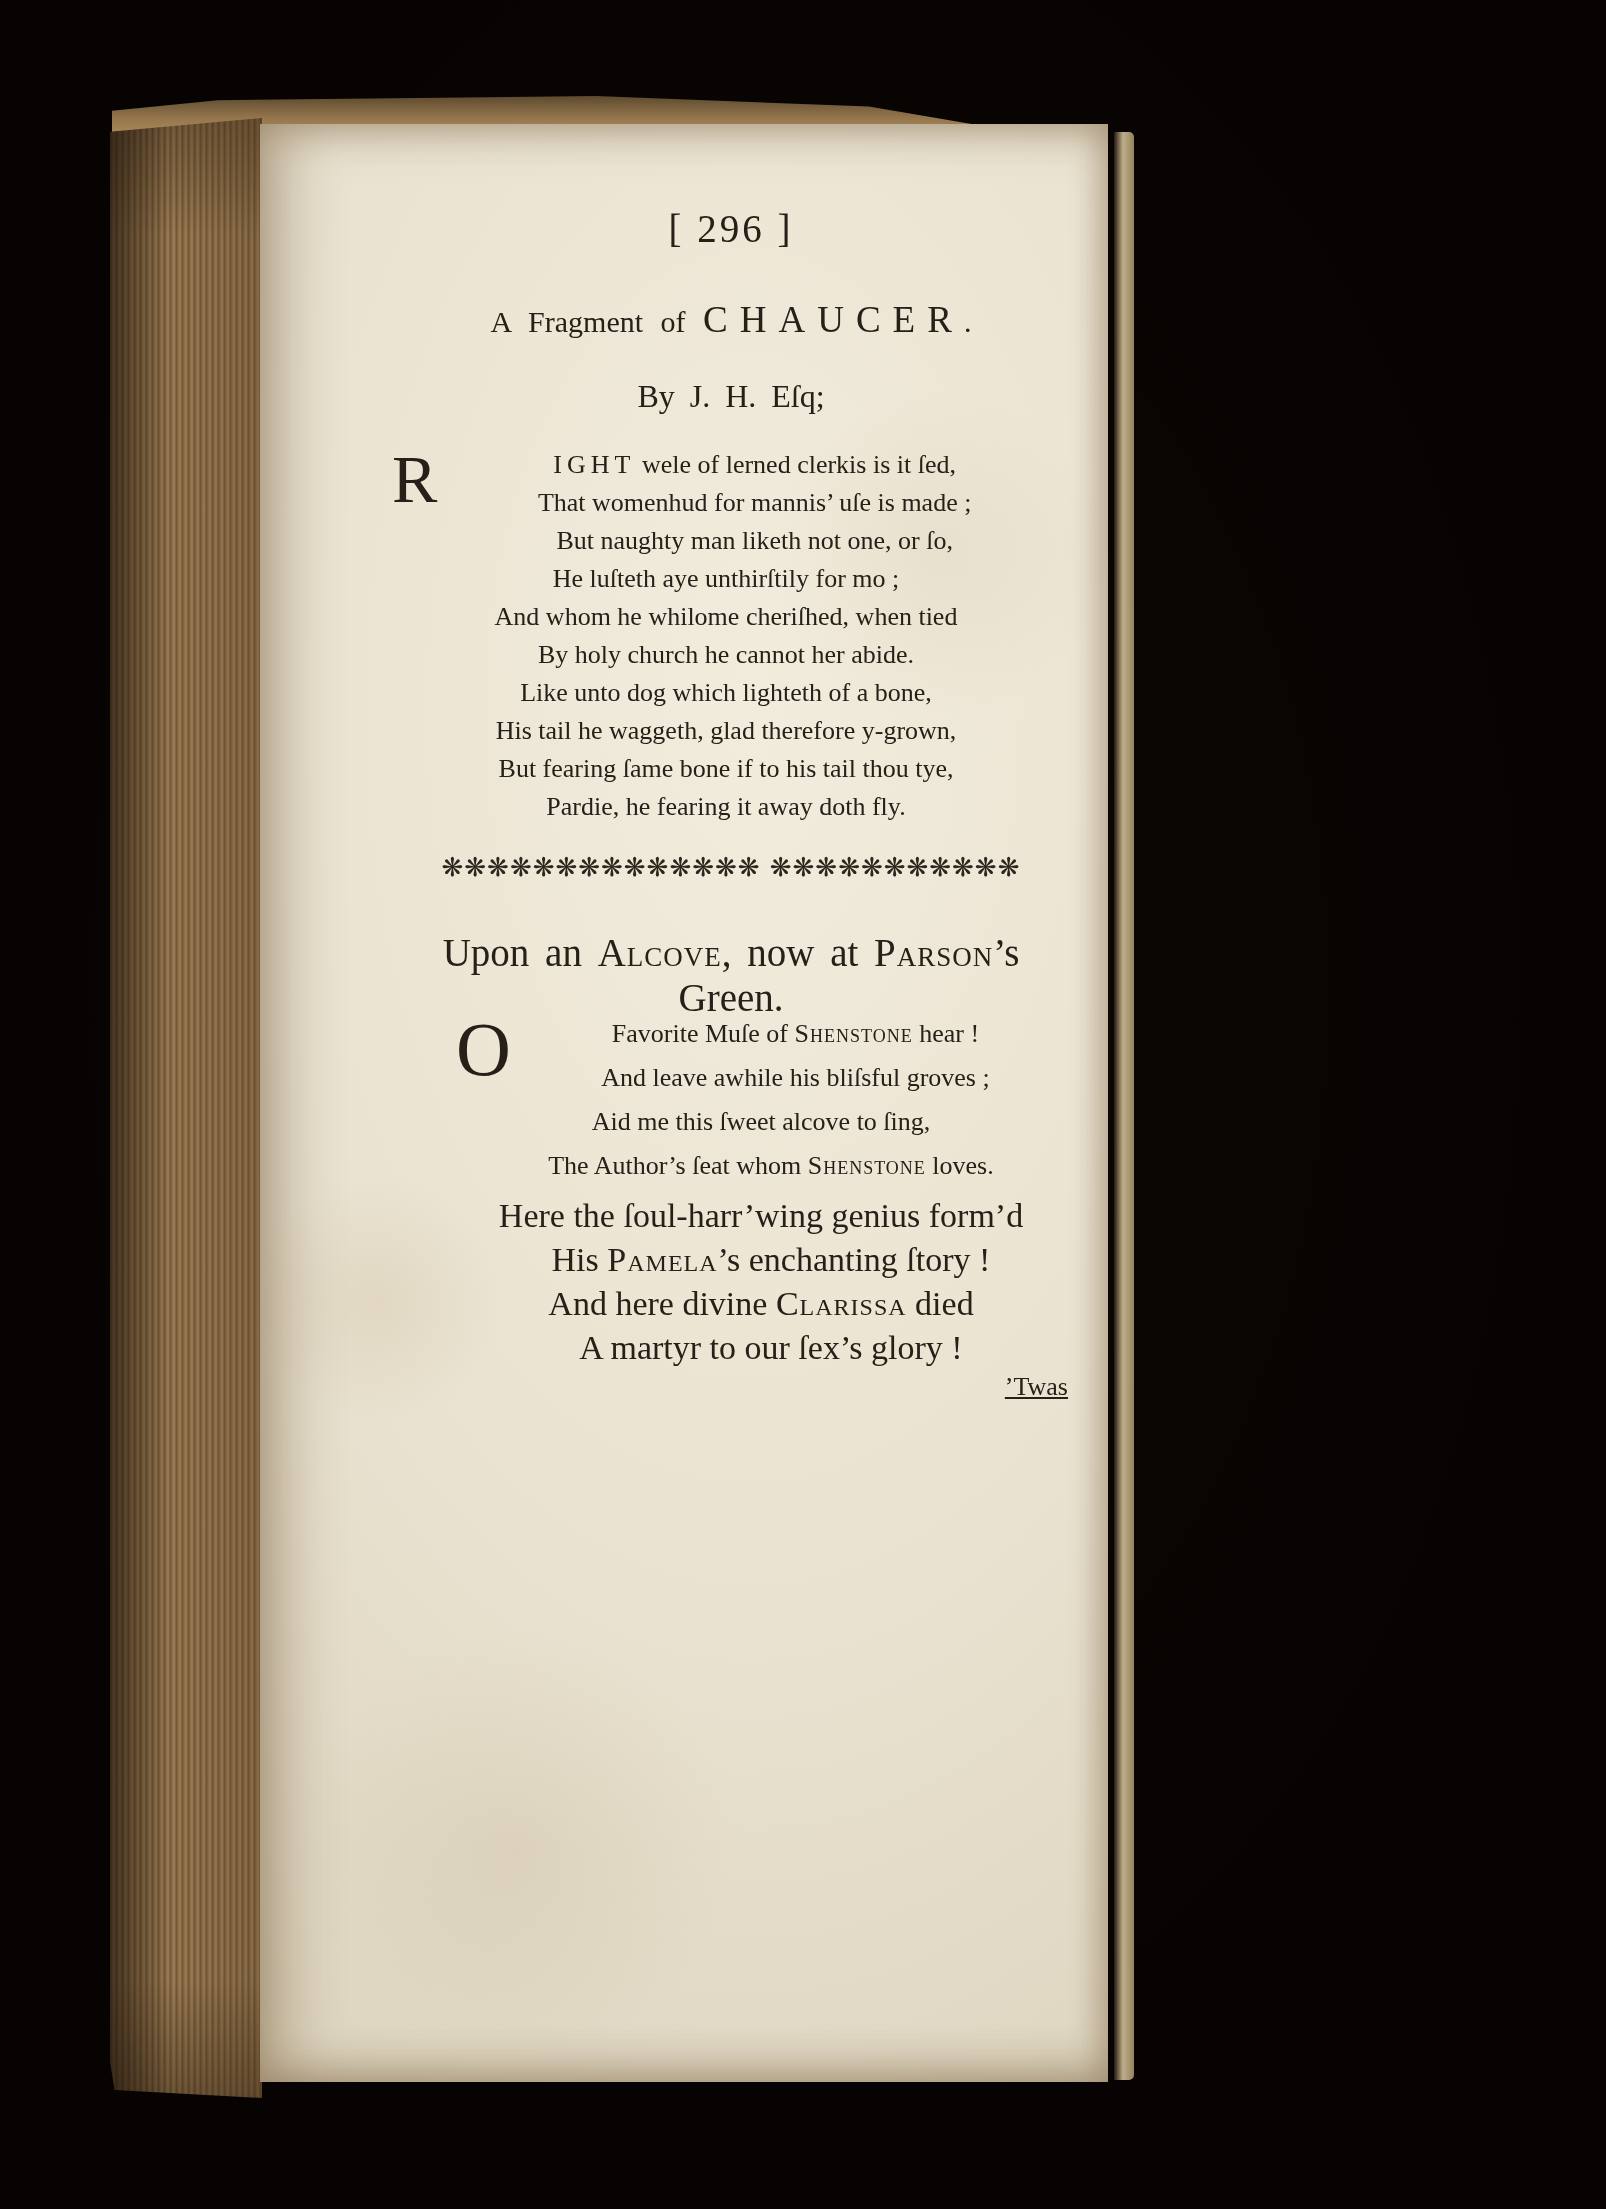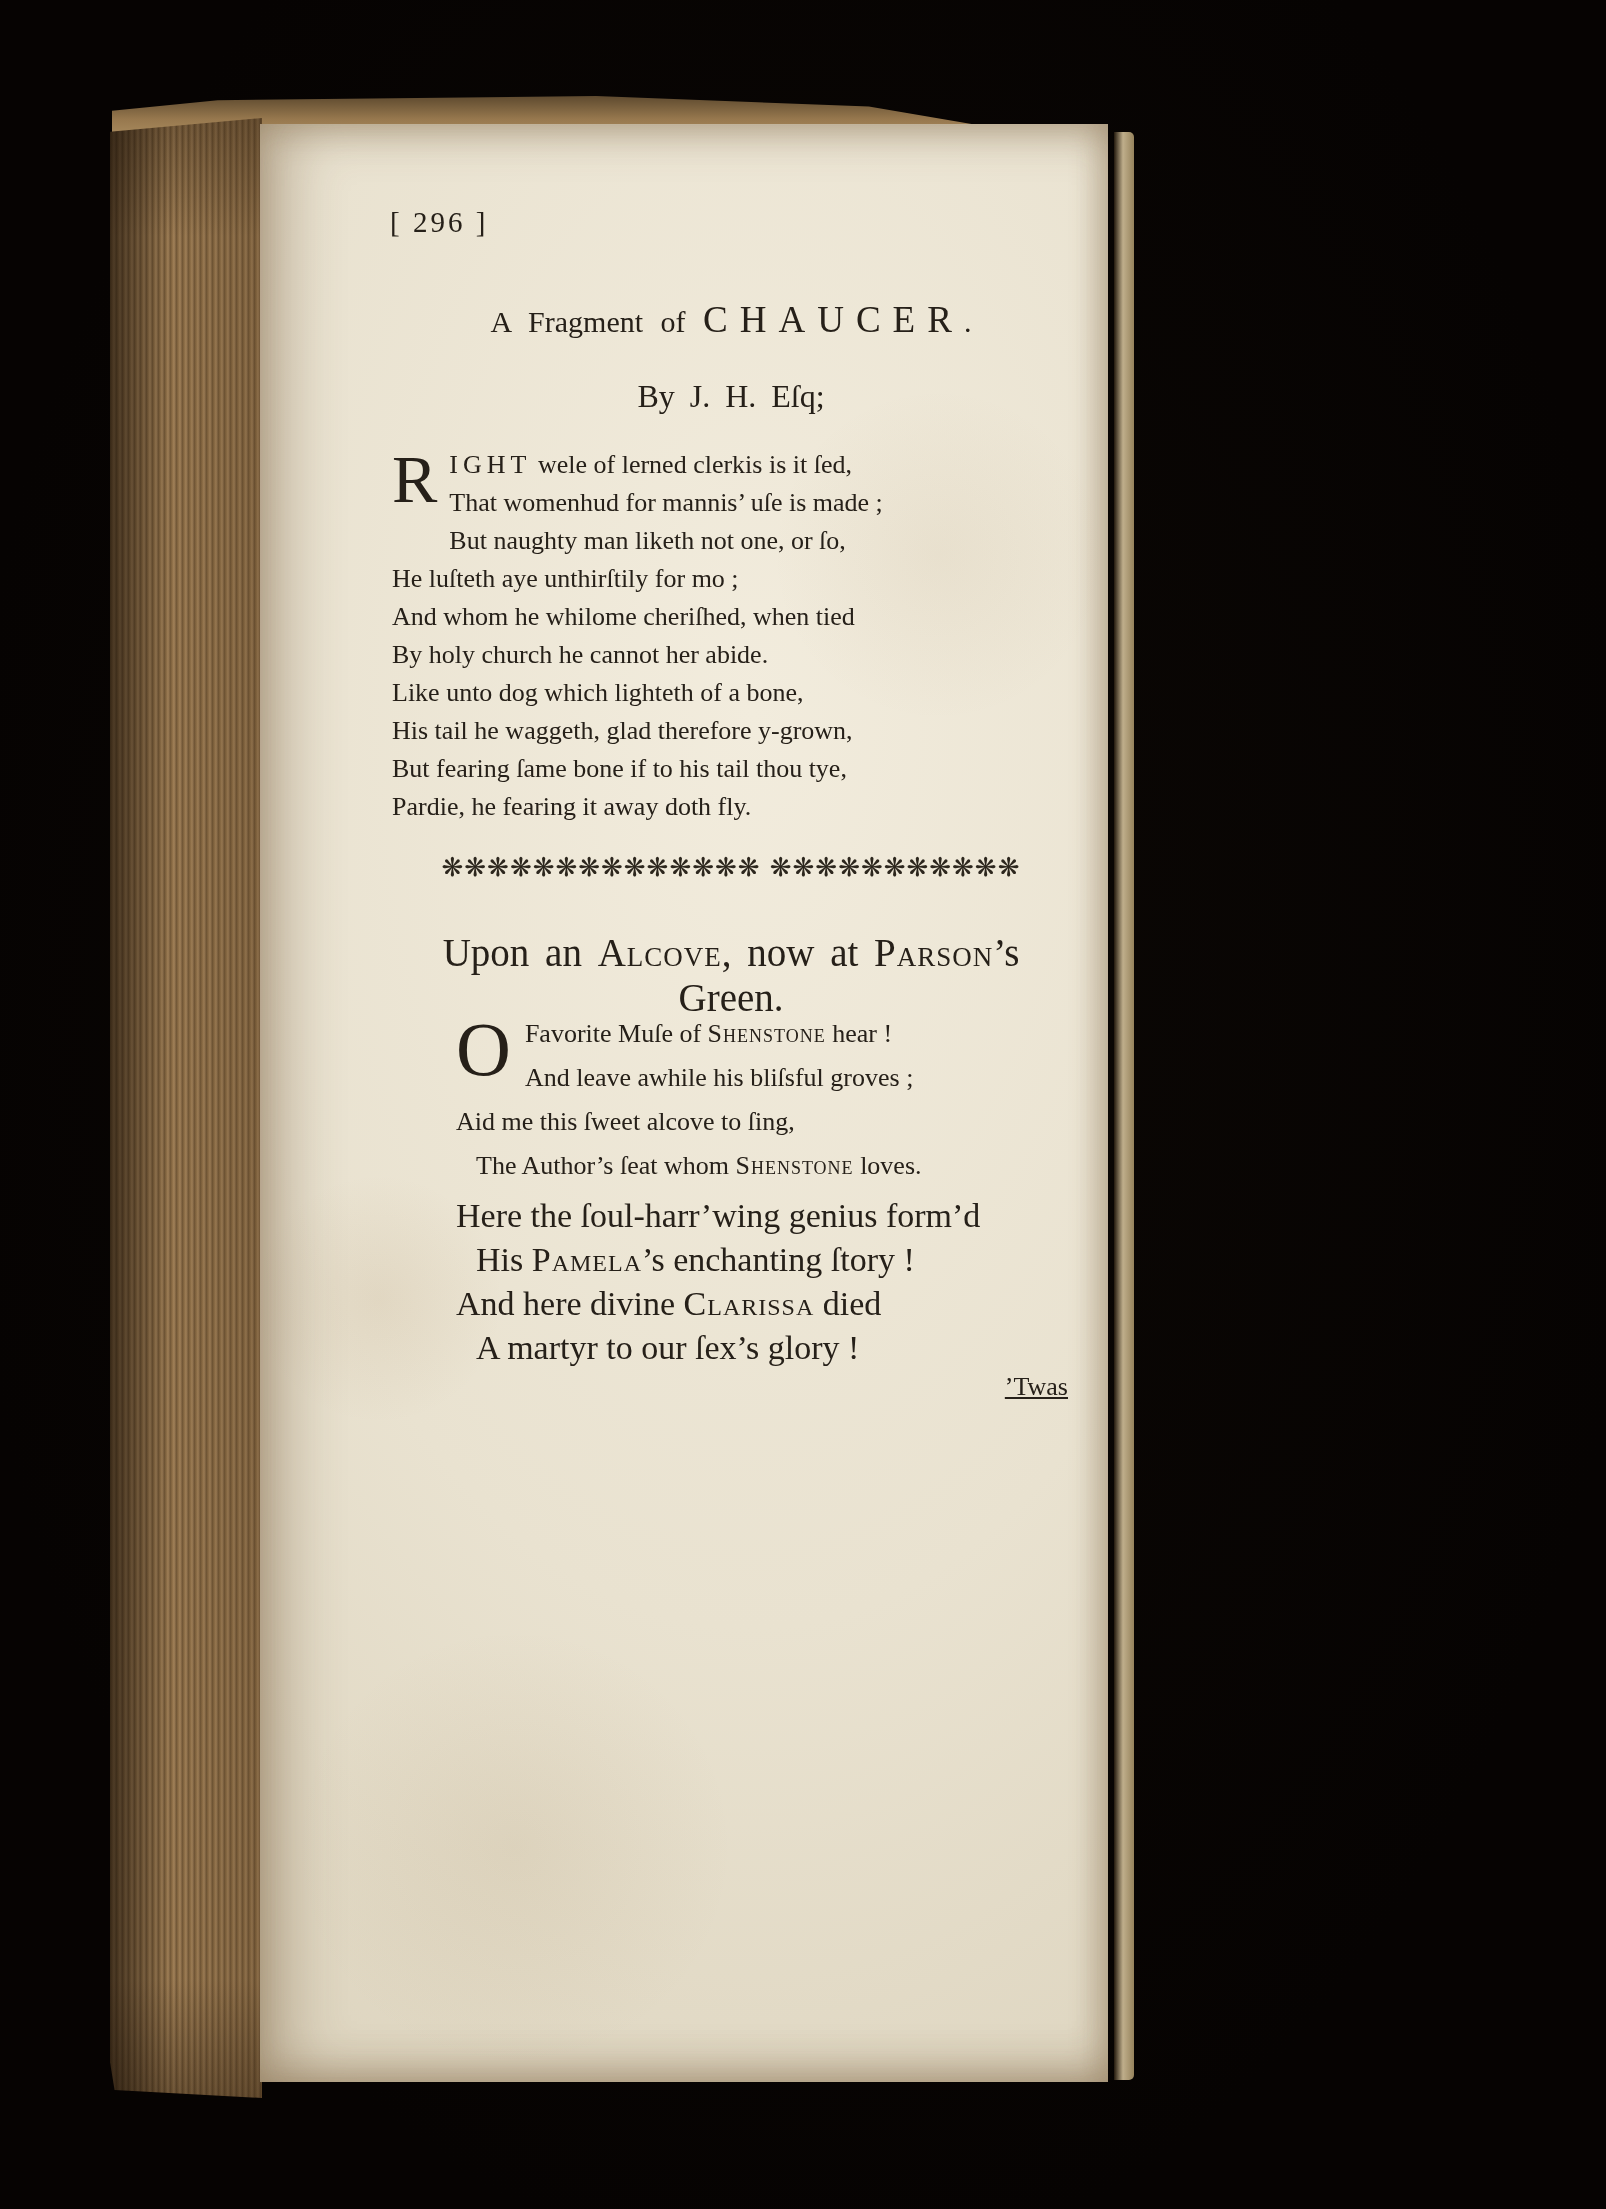--- a/index.html
+++ b/index.html
@@ -37,34 +37,34 @@
       inset 0 -20px 34px rgba(110,80,45,.16),
       inset 0 16px 28px rgba(120,95,55,.12);
   }
   .sliver{
     position:absolute;left:1004px;top:36px;width:20px;height:1948px;
     background:linear-gradient(90deg,#241a0e 0%,#bfae8b 45%,#96835c 100%);
     border-radius:0 5px 5px 0;
   }
   .content{position:absolute;left:130px;top:0;width:682px;height:100%;color:#262019;}
   .content > div{position:absolute;}
-  .page-number{top:82px;width:100%;font-size:29px;letter-spacing:3px;font-family:Liberation Serif, serif;}
+  .page-number{top:82px;width:100%;text-align:center;font-size:39px;letter-spacing:3px;font-family:Liberation Serif, serif;}
   .title1{top:174px;width:100%;text-align:center;font-size:30px;word-spacing:10px;}
   .capsbig{font-size:37px;letter-spacing:12px;}
   .byline{top:254px;width:100%;text-align:center;font-size:32px;word-spacing:7px;}
   .poem1{top:322px;left:2px;width:668px;font-size:26px;line-height:38px;}
   .poem1 .dropcap{float:left;font-size:68px;line-height:60px;height:74px;margin:3px 12px 0 0;}
   .ornament-row{top:728px;width:100%;text-align:center;font-size:26px;letter-spacing:1px;
     font-family:"DejaVu Sans","Liberation Sans",sans-serif;color:#2c261d;}
   .title2{top:806px;width:100%;text-align:center;font-size:39px;word-spacing:6px;}
   .poem2{top:888px;left:66px;width:610px;font-size:26px;line-height:44px;}
   .poem2 .dropcap{float:left;font-size:76px;line-height:70px;height:84px;margin:2px 14px 0 0;}
   .stanza2{top:1070px;left:66px;width:610px;font-size:34px;line-height:44px;}
   .catchword{top:1248px;width:100%;text-align:right;font-size:26px;padding-right:4px;box-sizing:border-box;text-decoration:underline;}
-  .poem-line{white-space:nowrap;}
+  .poem-line{white-space:nowrap;text-align:center;}
   .sc{font-variant:small-caps;letter-spacing:1px;}
   .spread{letter-spacing:5px;}
   .indent{margin-left:20px;}
   .indent-sm{margin-left:12px;}
 </style>
 </head>
 <body>
 
 <div class="book">
   <div class="top-edge"></div>

